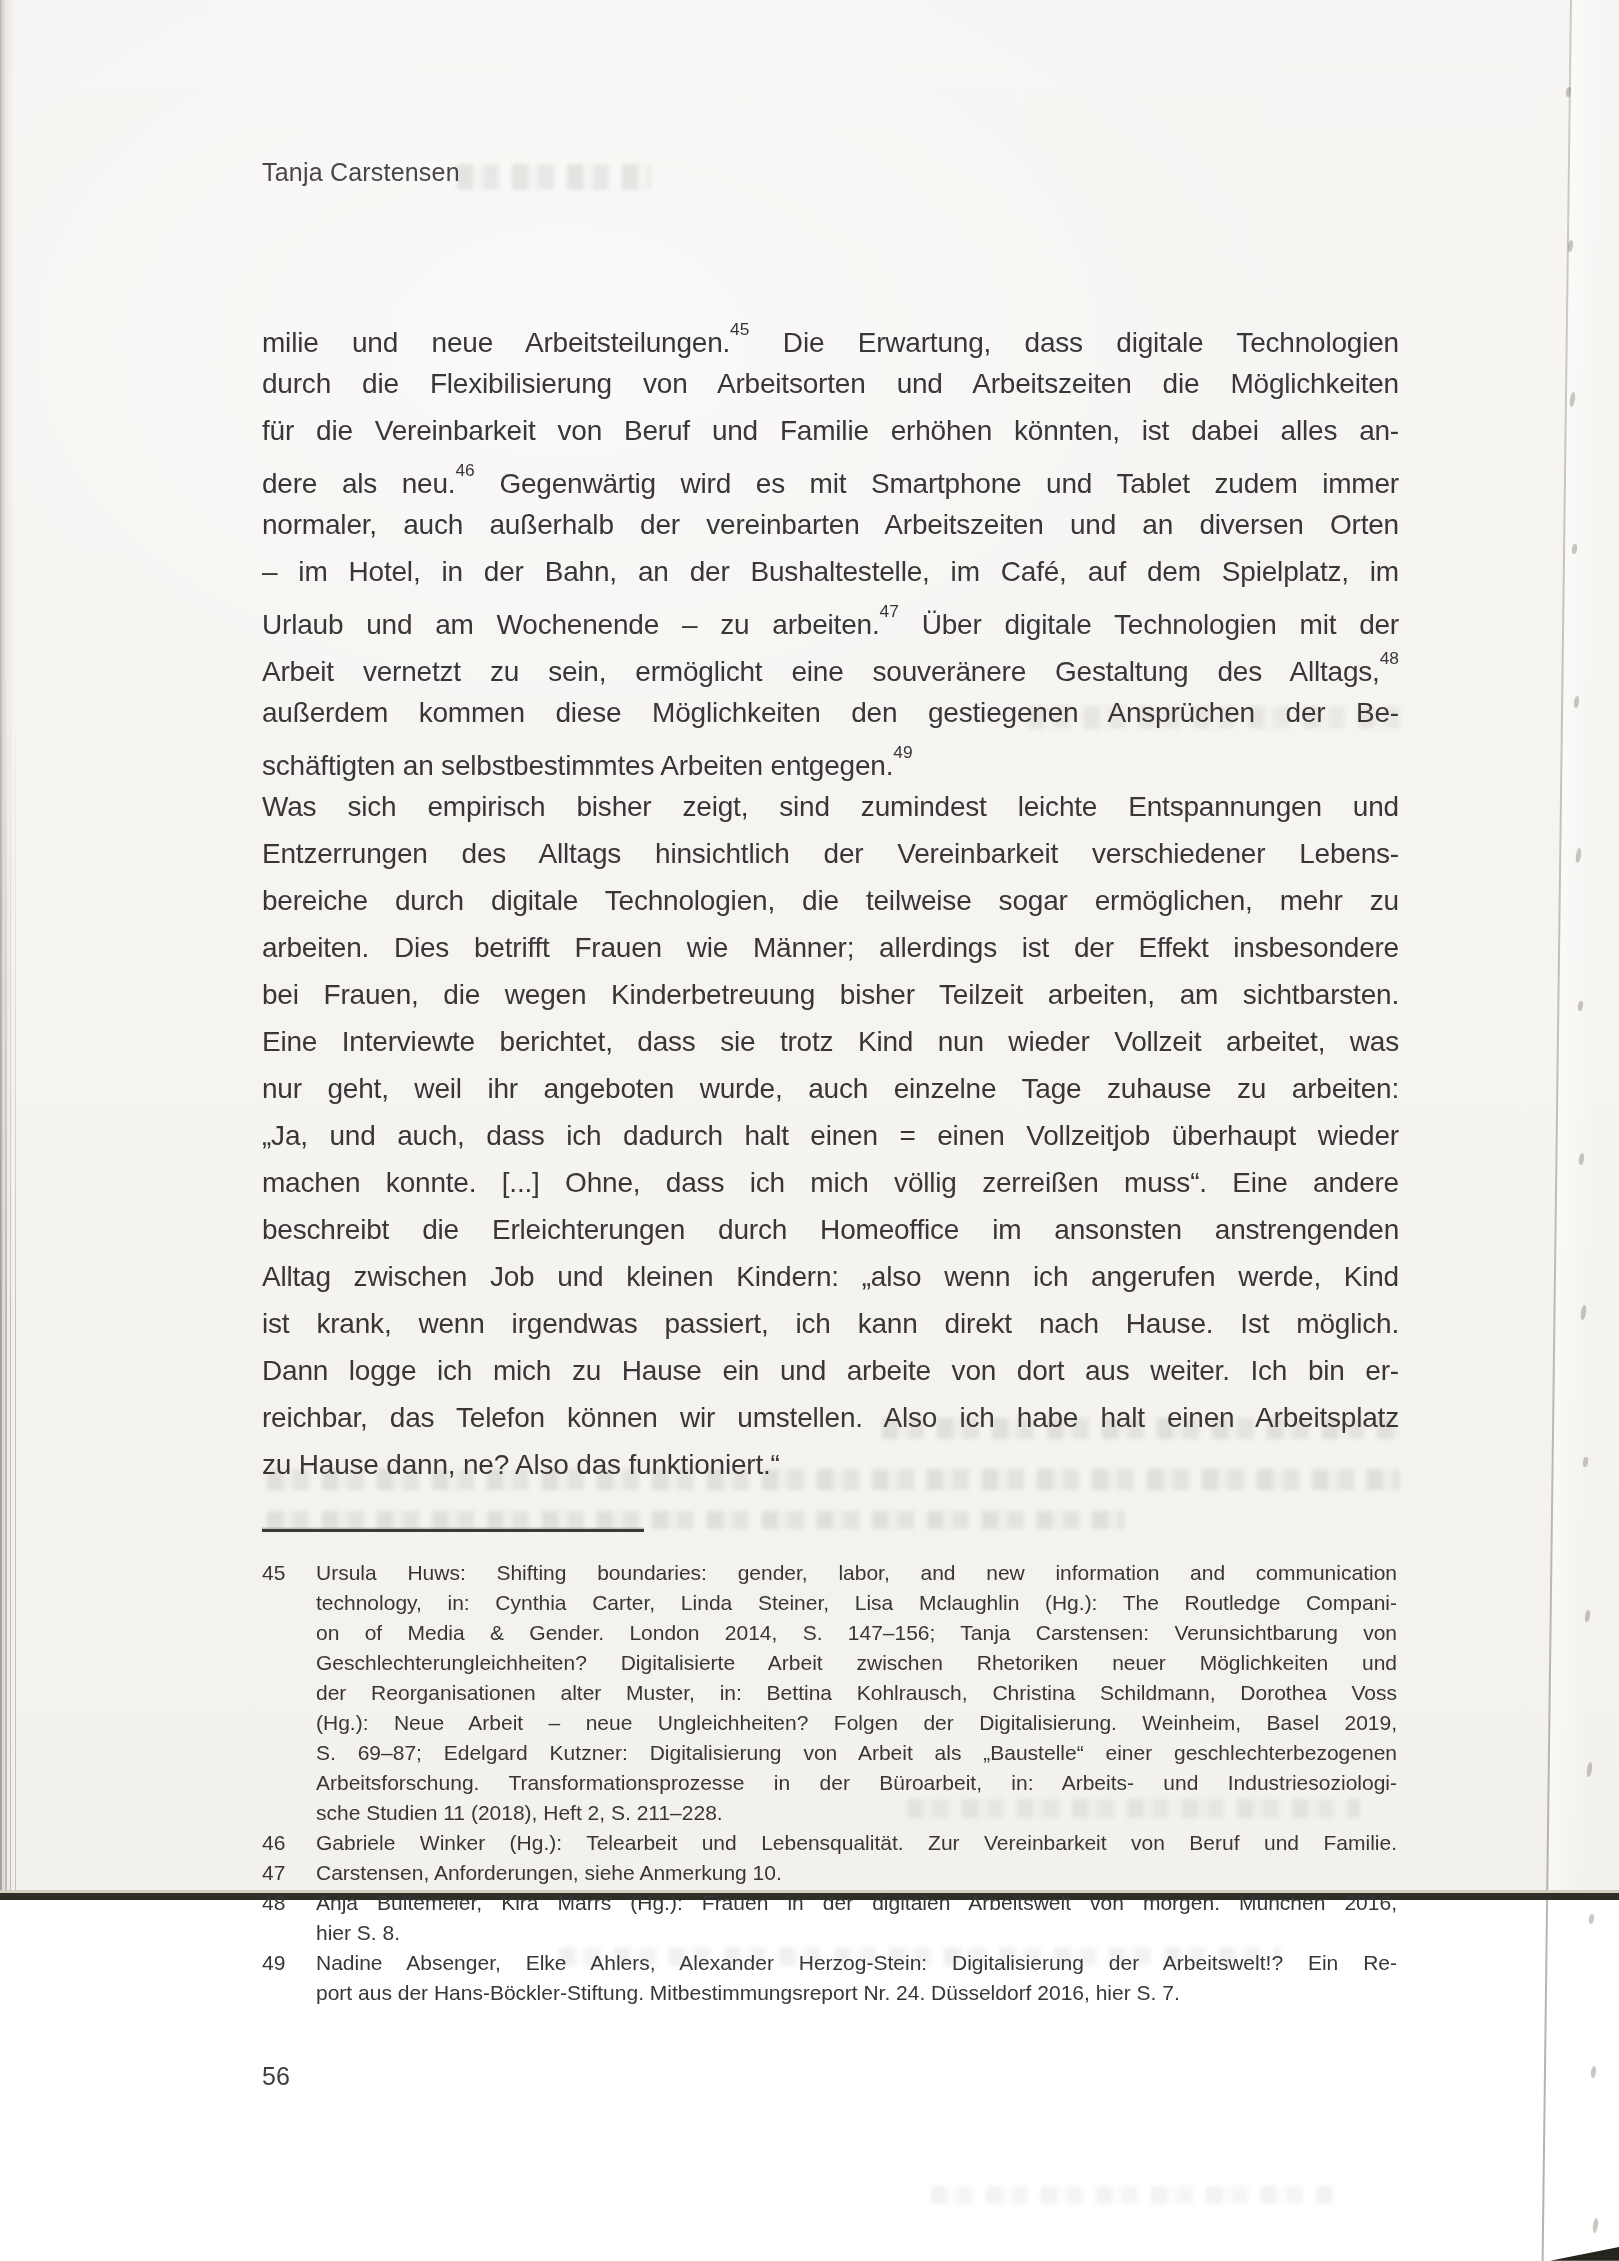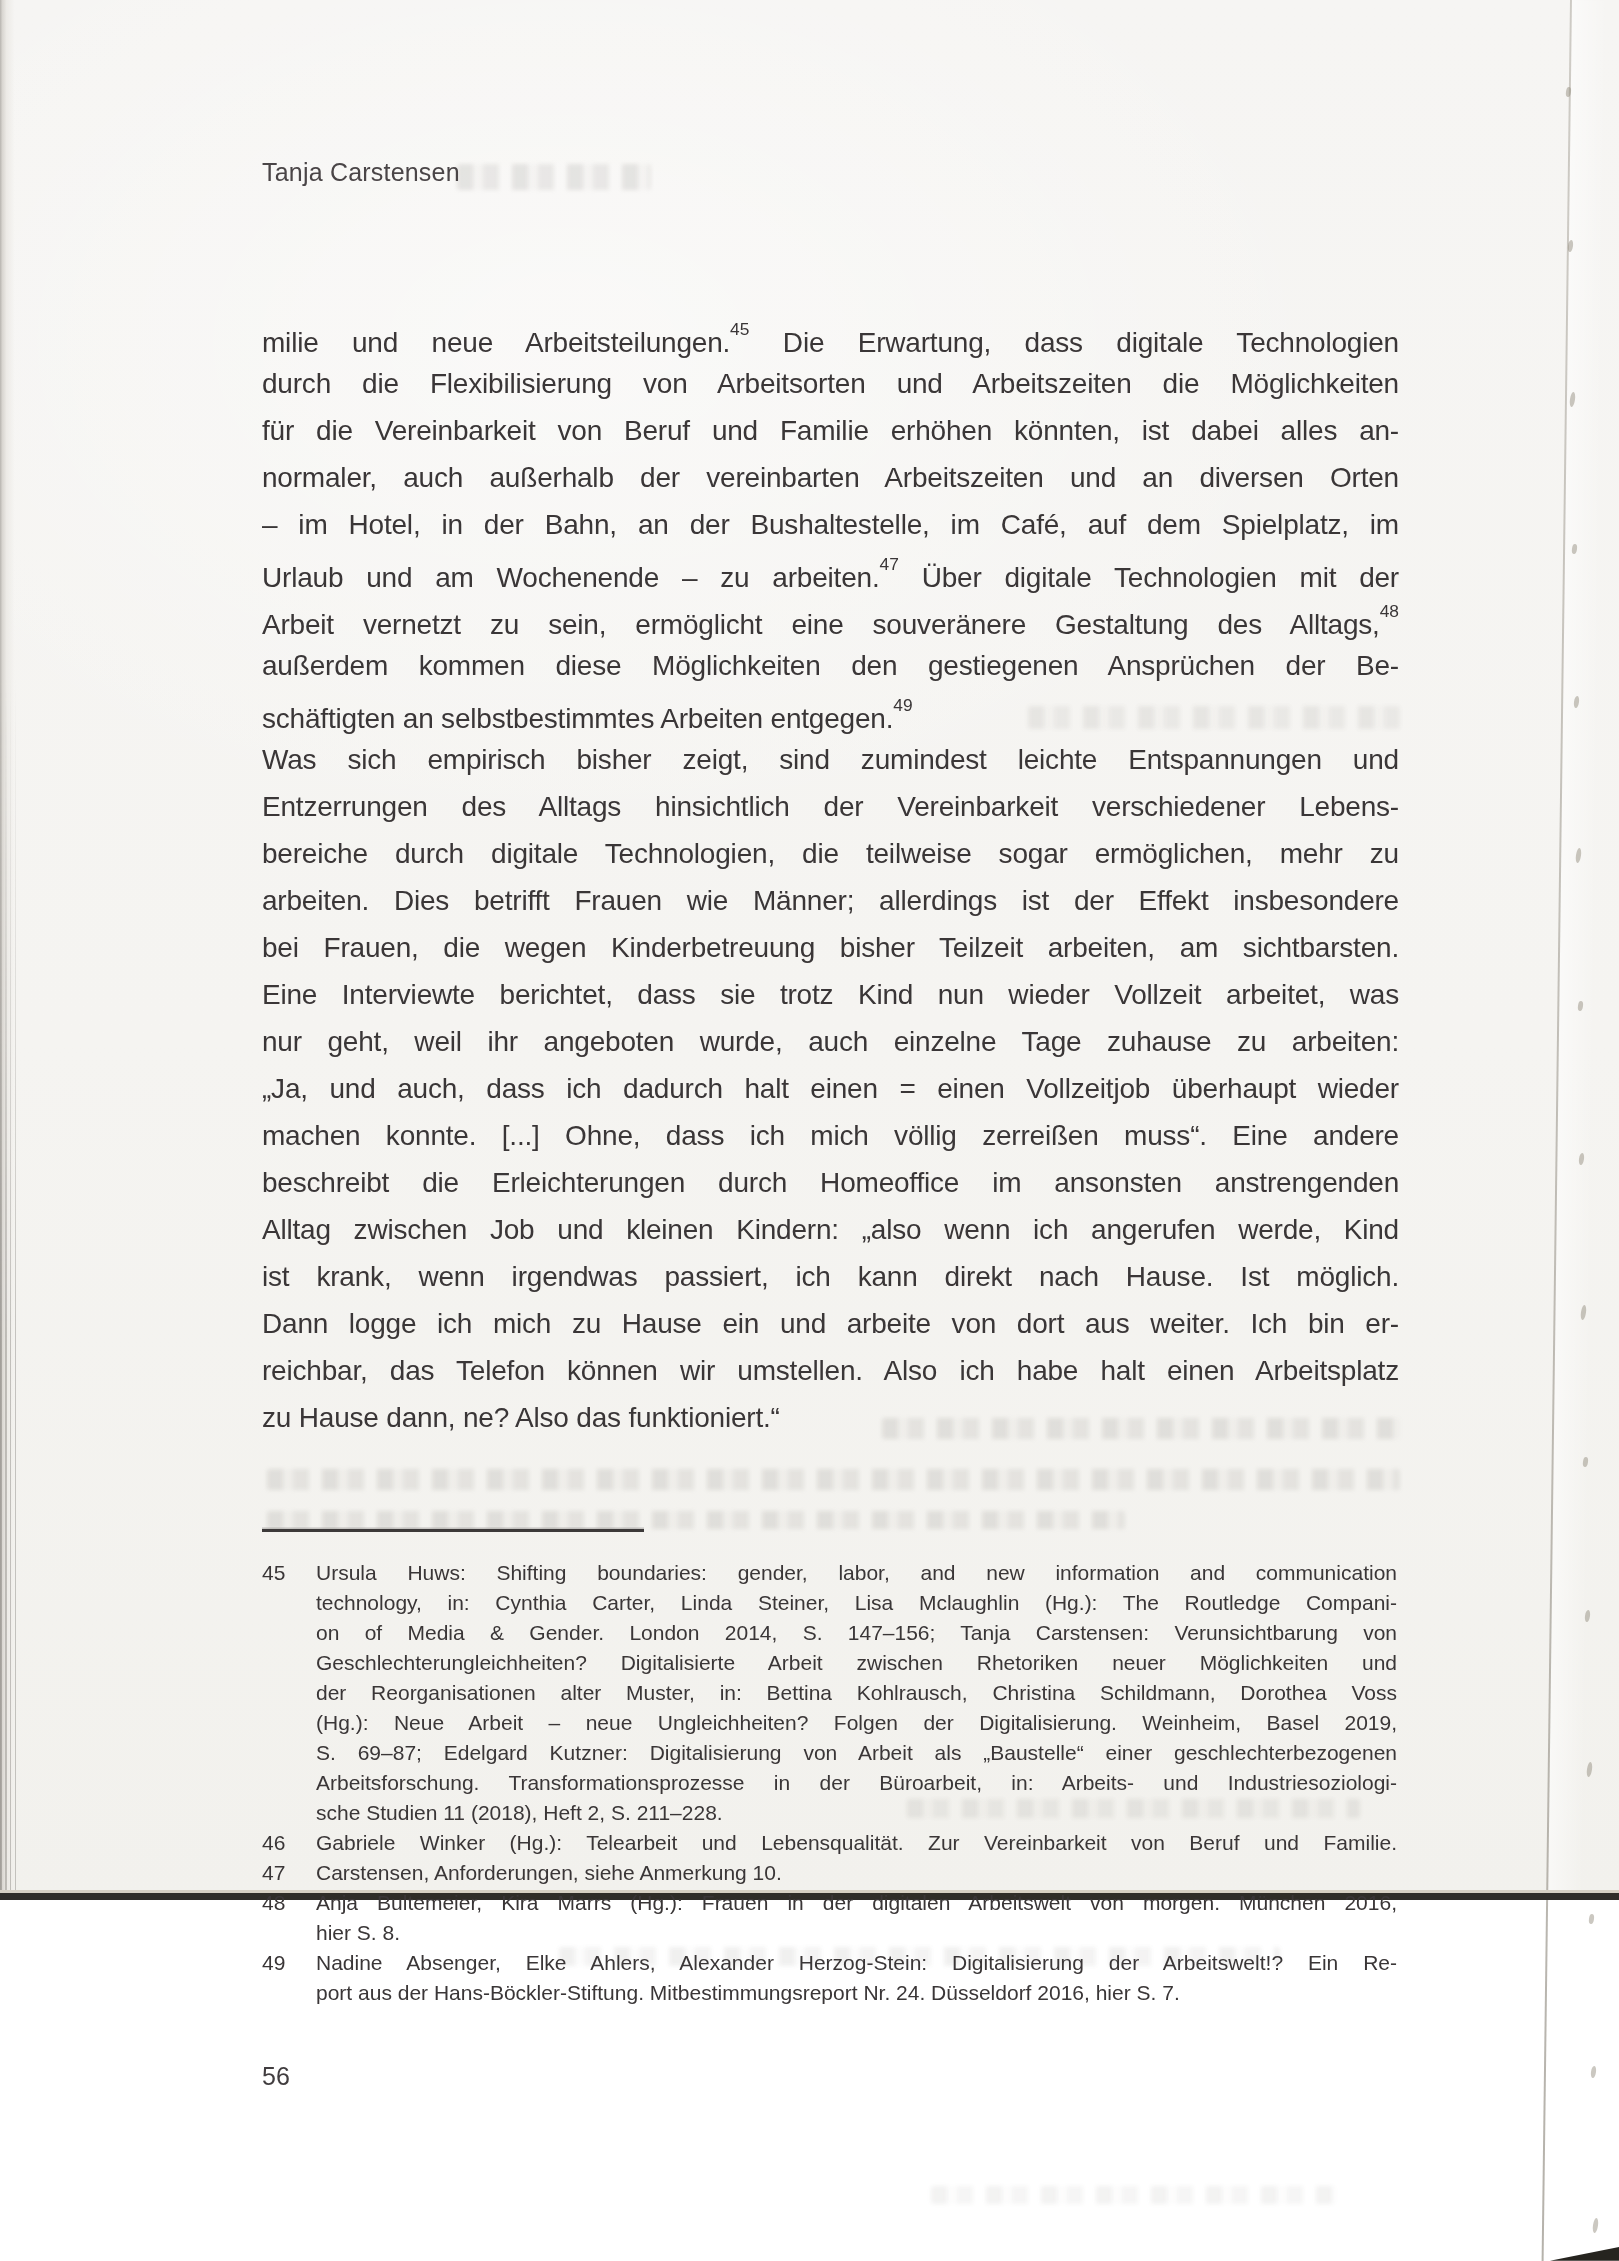--- a/index.html
+++ b/index.html
@@ -103,20 +103,21 @@
   <div class="ghost g6"></div>
   <div class="ghost g7"></div>
   <div class="ghost g8"></div>
 
   <div class="running-header">Tanja Carstensen</div>
 
   <div class="body-text">
       <div class="body-line">milie und neue Arbeitsteilungen.<sup>45</sup> Die Erwartung, dass digitale Technologien</div>
       <div class="body-line">durch die Flexibilisierung von Arbeitsorten und Arbeitszeiten die Möglichkeiten</div>
       <div class="body-line">für die Vereinbarkeit von Beruf und Familie erhöhen könnten, ist dabei alles an-</div>
+      <div class="body-line">dere als neu.<sup>46</sup> Gegenwärtig wird es mit Smartphone und Tablet zudem immer</div>
       <div class="body-line">normaler, auch außerhalb der vereinbarten Arbeitszeiten und an diversen Orten</div>
       <div class="body-line">– im Hotel, in der Bahn, an der Bushaltestelle, im Café, auf dem Spielplatz, im</div>
       <div class="body-line">Urlaub und am Wochenende – zu arbeiten.<sup>47</sup> Über digitale Technologien mit der</div>
       <div class="body-line">Arbeit vernetzt zu sein, ermöglicht eine souveränere Gestaltung des Alltags,<sup>48</sup></div>
       <div class="body-line">außerdem kommen diese Möglichkeiten den gestiegenen Ansprüchen der Be-</div>
       <div class="body-line para-end">schäftigten an selbstbestimmtes Arbeiten entgegen.<sup>49</sup></div>
       <div class="body-line">Was sich empirisch bisher zeigt, sind zumindest leichte Entspannungen und</div>
       <div class="body-line">Entzerrungen des Alltags hinsichtlich der Vereinbarkeit verschiedener Lebens-</div>
       <div class="body-line">bereiche durch digitale Technologien, die teilweise sogar ermöglichen, mehr zu</div>
       <div class="body-line">arbeiten. Dies betrifft Frauen wie Männer; allerdings ist der Effekt insbesondere</div>

